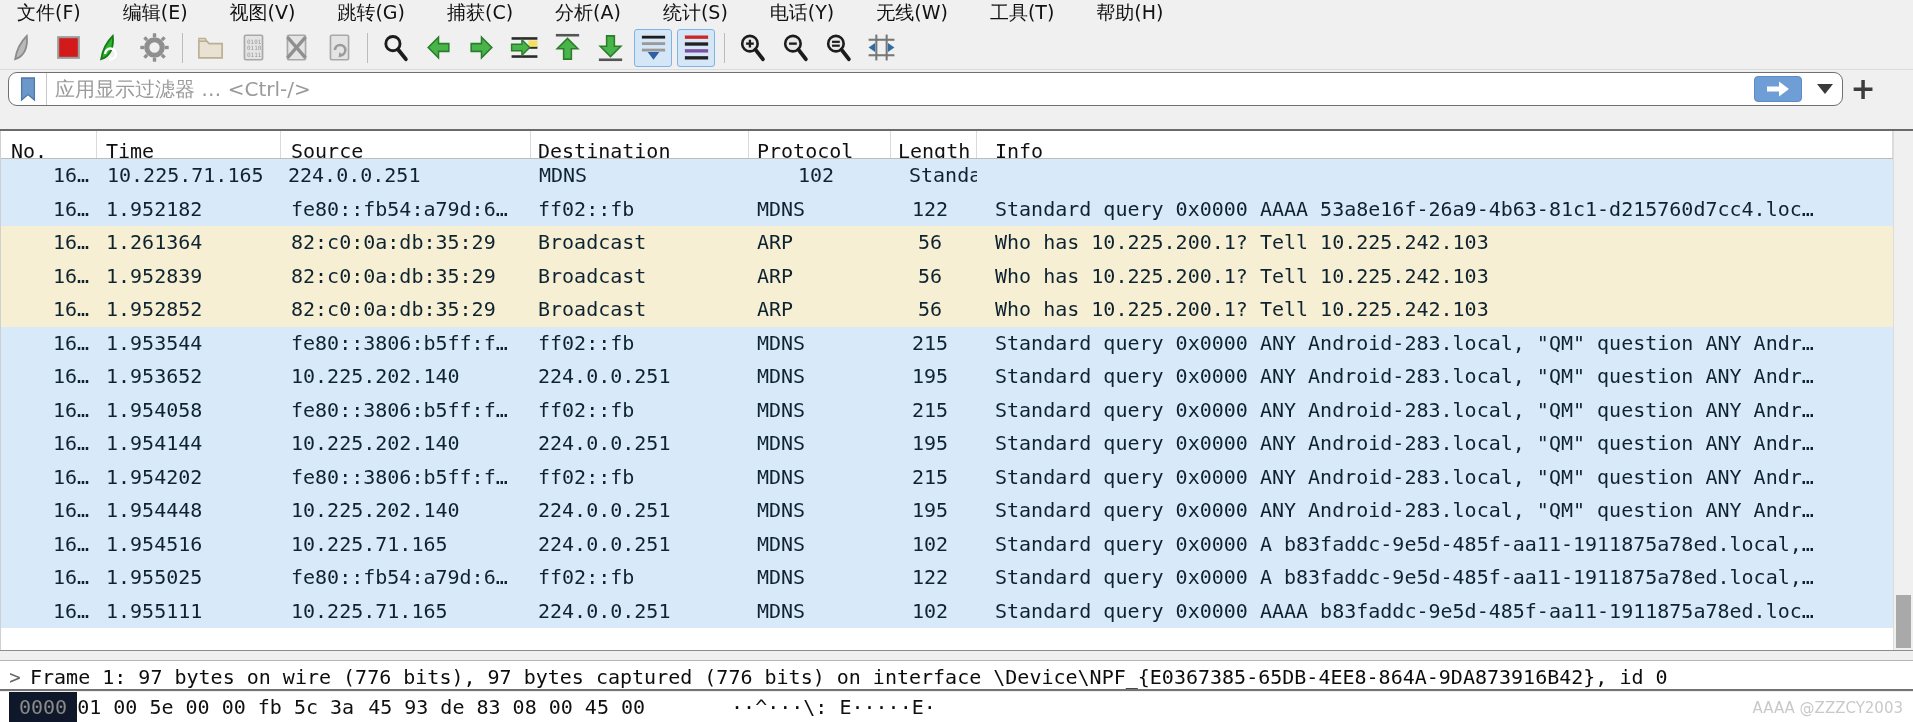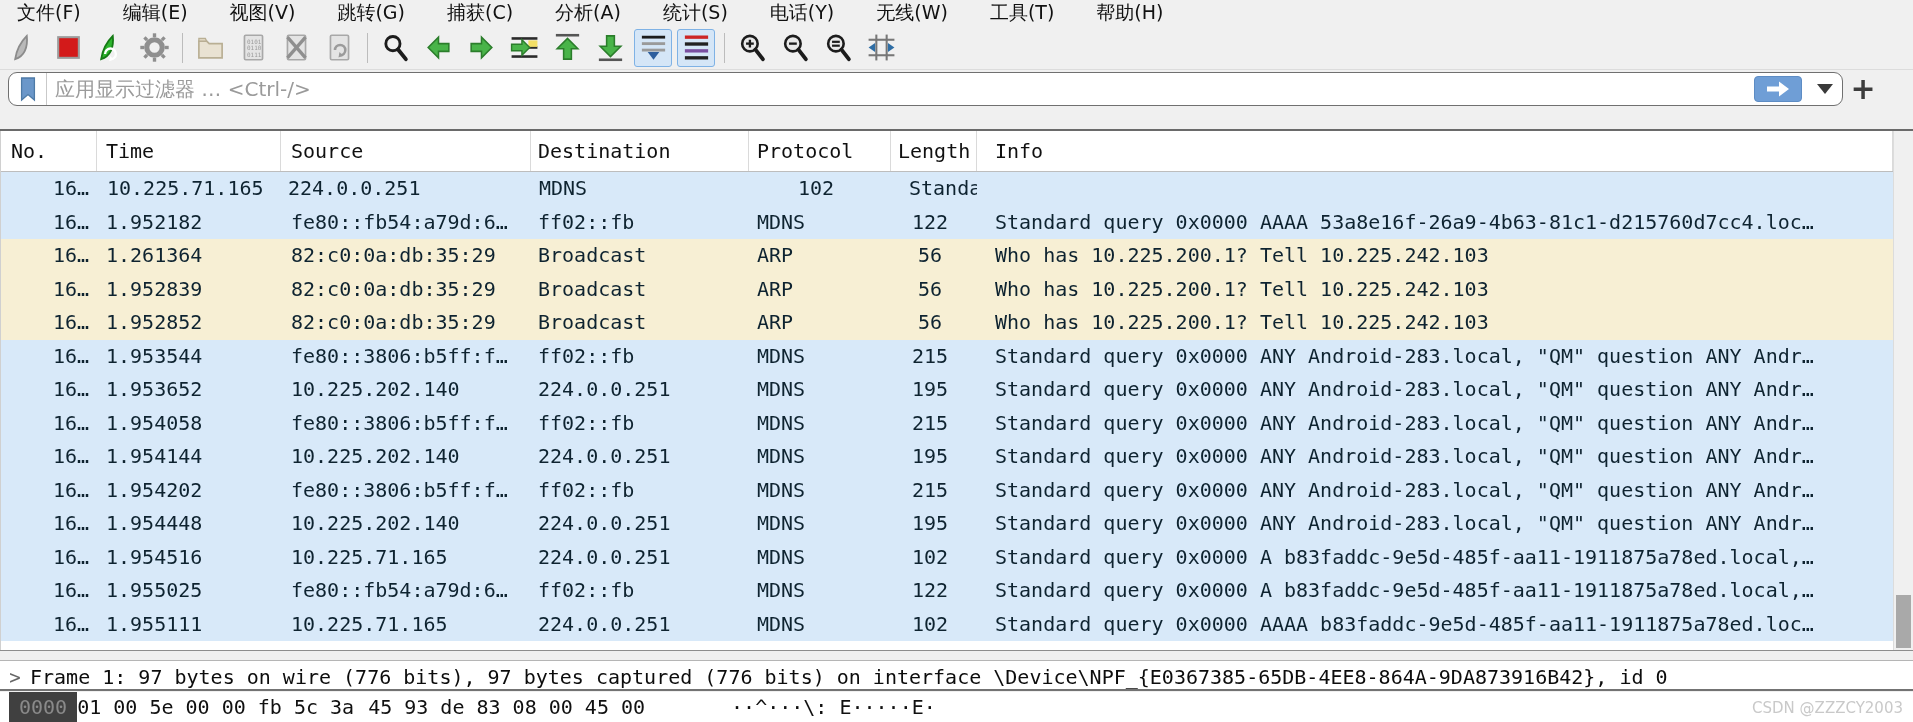--- a/index.html
+++ b/index.html
@@ -43,21 +43,21 @@
   .plus-btn { width:40px; text-align:center; font-size:30px; font-weight:bold; color:#3c3c3c;
               line-height:34px; }
 
   
   .pl-topline { position:absolute; top:129px; left:0; right:0; height:2px; background:#6a6a6a; }
   .packet-list { position:absolute; top:131px; left:0; width:1893px; height:519px;
                  background:#ffffff; font-family:"DejaVu Sans Mono", monospace;
                  overflow:hidden; border-left:1px solid #d0d0d0; }
   .grid { display:grid; grid-template-columns:96px 184px 250px 218px 142px 86px 1fr;
           white-space:nowrap; }
-  .pl-header { height:41px; line-height:40px; font-size:20px; color:#101010;
+  .pl-header { height:28px; line-height:40px; font-size:20px; color:#101010;
                border-bottom:1px solid #bdbdbd; background:#ffffff; }
   .pl-header > div { border-right:1px solid #dadada; overflow:hidden; }
   .pl-row { height:33.5px; line-height:33.5px; font-size:20px; color:#0e2330; overflow:hidden; }
   .row-mdns { background:#d8e9f9; }
   .row-arp  { background:#f7efd4; }
   .c-no   { text-align:right; padding-right:8px; }
   .pl-header .c-no { text-align:left; padding-left:10px; }
   .c-time { padding-left:9px; }
   .c-src  { padding-left:10px; }
   .c-dst  { padding-left:7px; }
@@ -74,21 +74,21 @@
   
   .splitter { position:absolute; top:650px; left:0; right:0; height:11px; background:#f0f0f0;
               border-top:1px solid #8d8d8d; border-bottom:1px solid #b5b5b5; }
   .detail-row { position:absolute; top:661px; left:0; right:0; height:30px; background:#ffffff;
                 border-bottom:2px solid #737373; font-family:"DejaVu Sans Mono", monospace;
                 font-size:20px; color:#0c0c0c; line-height:32px; white-space:nowrap; overflow:hidden; }
   .expander { display:inline-block; width:30px; text-align:center; color:#666; font-size:19px; }
   .hex-row { position:absolute; top:692px; left:0; right:0; height:30px; background:#ffffff;
              font-family:"DejaVu Sans Mono", monospace; font-size:20px; color:#101010;
              line-height:30px; white-space:nowrap; }
-  .hex-offset { display:inline-block; background:#404040; color:#8a8a8a; padding:0 10px;
+  .hex-offset { display:inline-block; background:#0f172a; color:#8a8a8a; padding:0 10px;
                 margin-left:9px; }
   .hex-left { }
   .hex-right { margin-left:14px; }
   .hex-ascii { margin-left:86px; }
 
   .watermark { position:absolute; right:10px; bottom:5px; font-size:15px; color:#c9c9c9;
                font-family:"DejaVu Sans", sans-serif; }
 </style>
 </head>
 <body>
@@ -467,14 +467,14 @@
 
   <div class="splitter"></div>
   <div class="detail-row">
     <span class="expander">&gt;</span><span>Frame 1: 97 bytes on wire (776 bits), 97 bytes captured (776 bits) on interface \Device\NPF_{E0367385-65DB-4EE8-864A-9DA873916B42}, id 0</span>
   </div>
 
   <div class="hex-row">
     <span class="hex-offset">0000</span><span class="hex-left">01 00 5e 00 00 fb 5c 3a</span><span class="hex-right">45 93 de 83 08 00 45 00</span><span class="hex-ascii">··^···\: E·····E·</span>
   </div>
 
-  <div class="watermark">CSDN @ZZZCY2003</div>
+  <div class="watermark">AAAA @ZZZCY2003</div>
 </div>
 
 </body></html>

